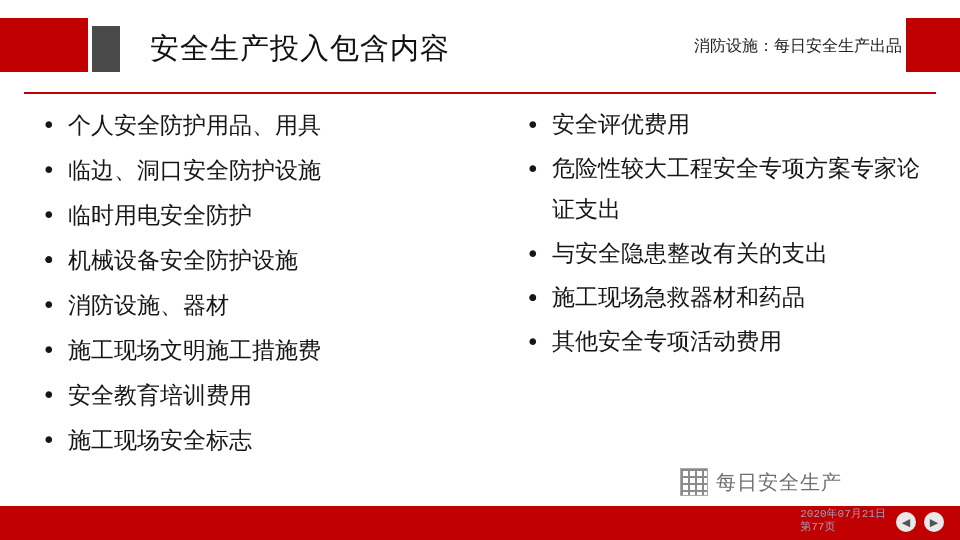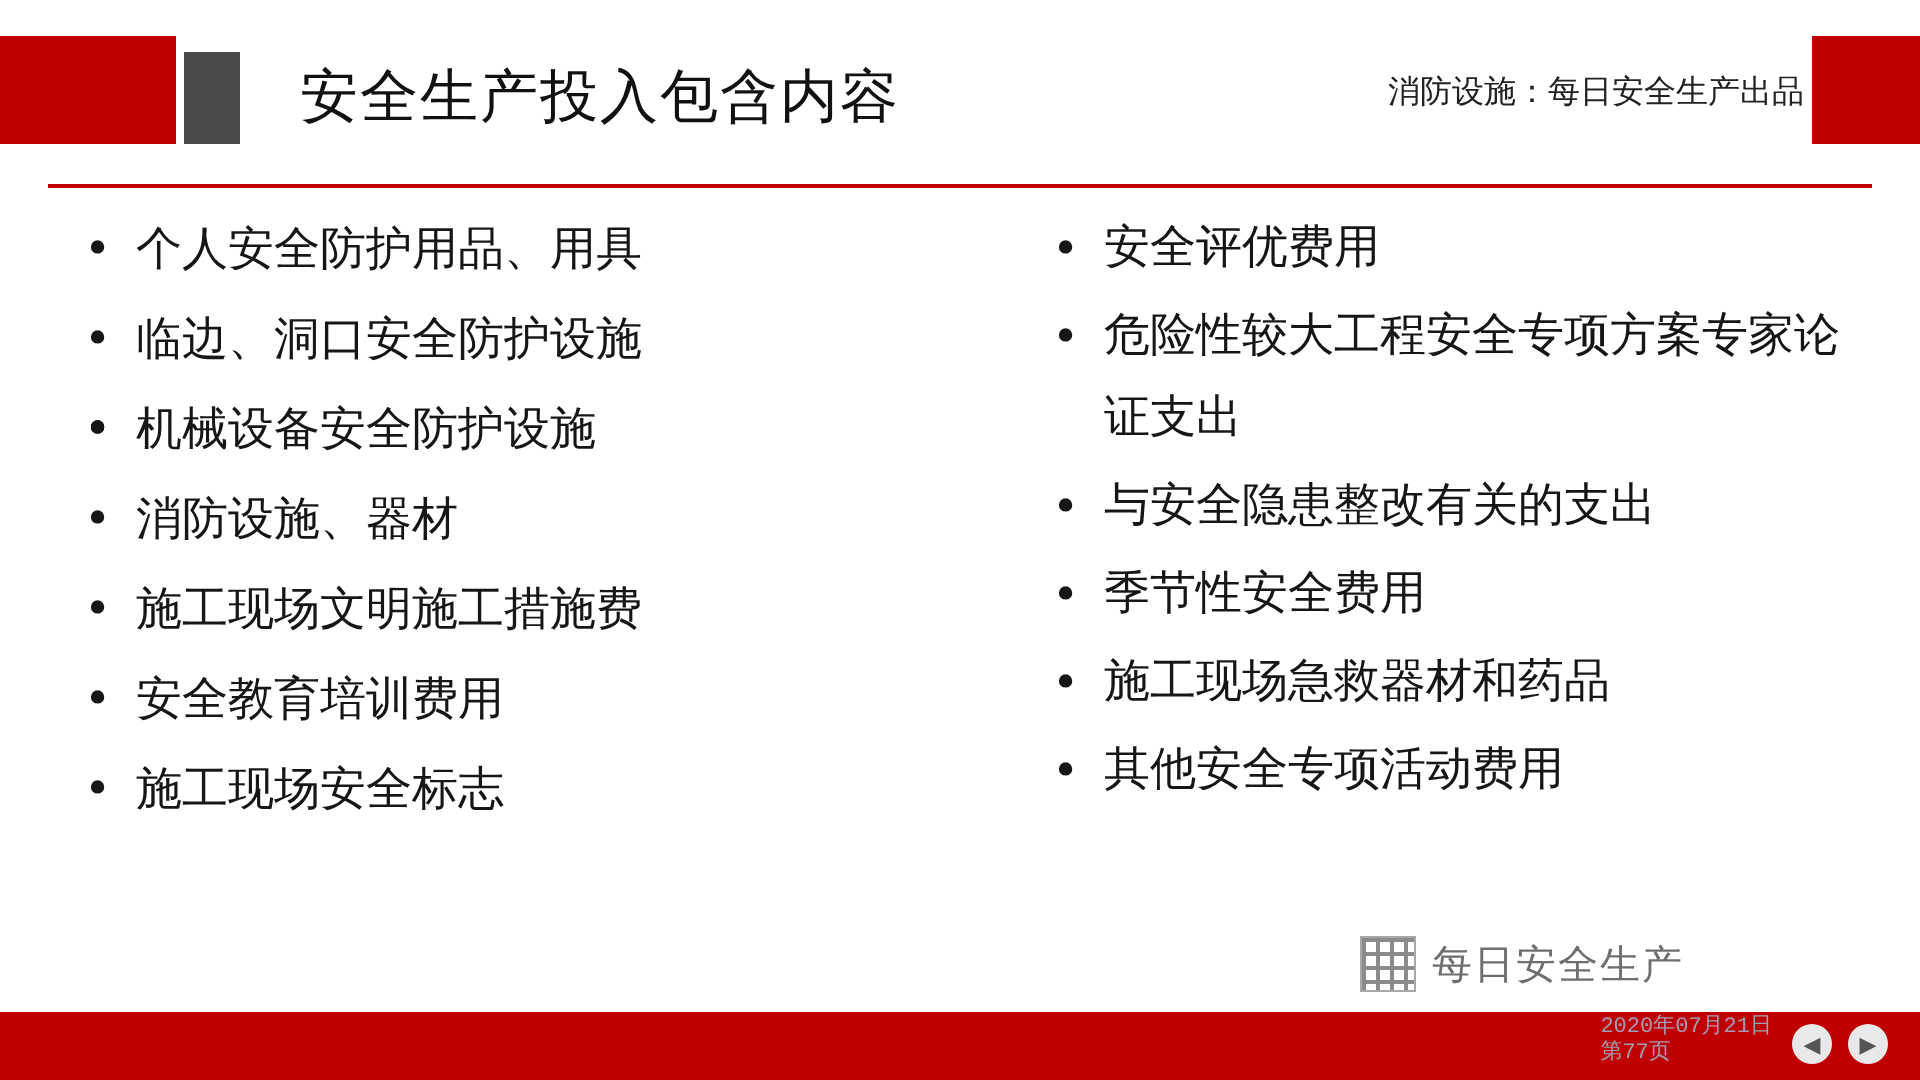--- a/index.html
+++ b/index.html
@@ -216,20 +216,21 @@
         <li>
           <span class="dot">•</span>
           <span>个人安全防护用品、用具</span>
         </li>
         <li>
           <span class="dot">•</span>
           <span>临边、洞口安全防护设施</span>
         </li>
         <li>
           <span class="dot">•</span>
+          <span>临时用电安全防护</span>
         </li>
         <li>
           <span class="dot">•</span>
         </li>
         <li>
           <span class="dot">•</span>
           <span>机械设备安全防护设施</span>
         </li>
         <li>
           <span class="dot">•</span>
@@ -259,21 +260,20 @@
         <li>
           <span class="dot">•</span>
           <span>危险性较大工程安全专项方案专家论证支出</span>
         </li>
         <li>
           <span class="dot">•</span>
           <span>与安全隐患整改有关的支出</span>
         </li>
         <li>
           <span class="dot">•</span>
-          <span>季节性安全费用</span>
         </li>
         <li>
           <span class="dot">•</span>
           <span>施工现场急救器材和药品</span>
         </li>
         <li>
           <span class="dot">•</span>
           <span>其他安全专项活动费用</span>
         </li>
       </ul>

